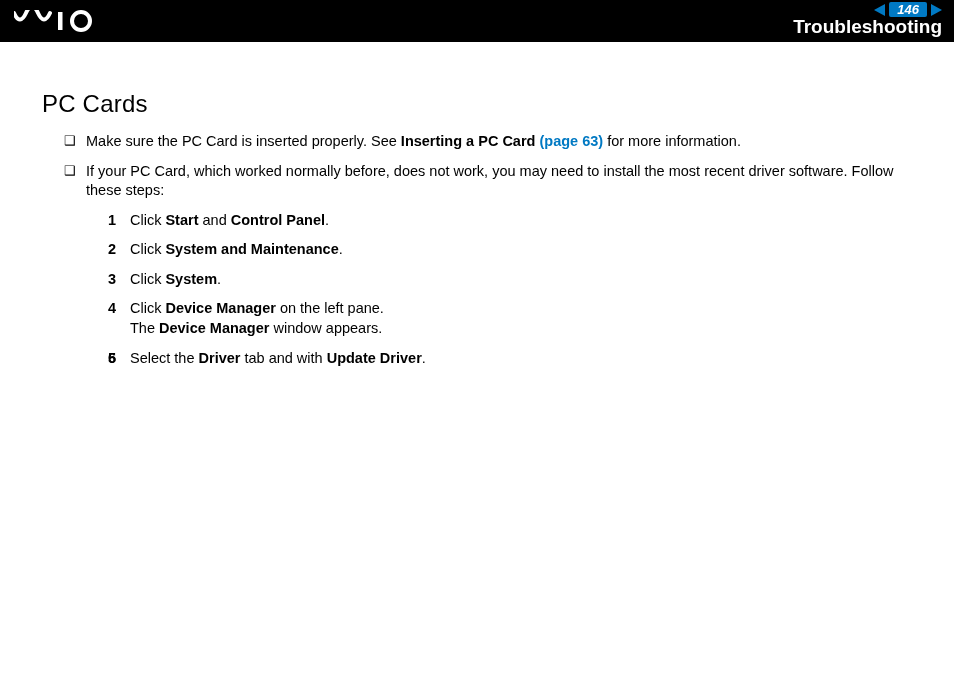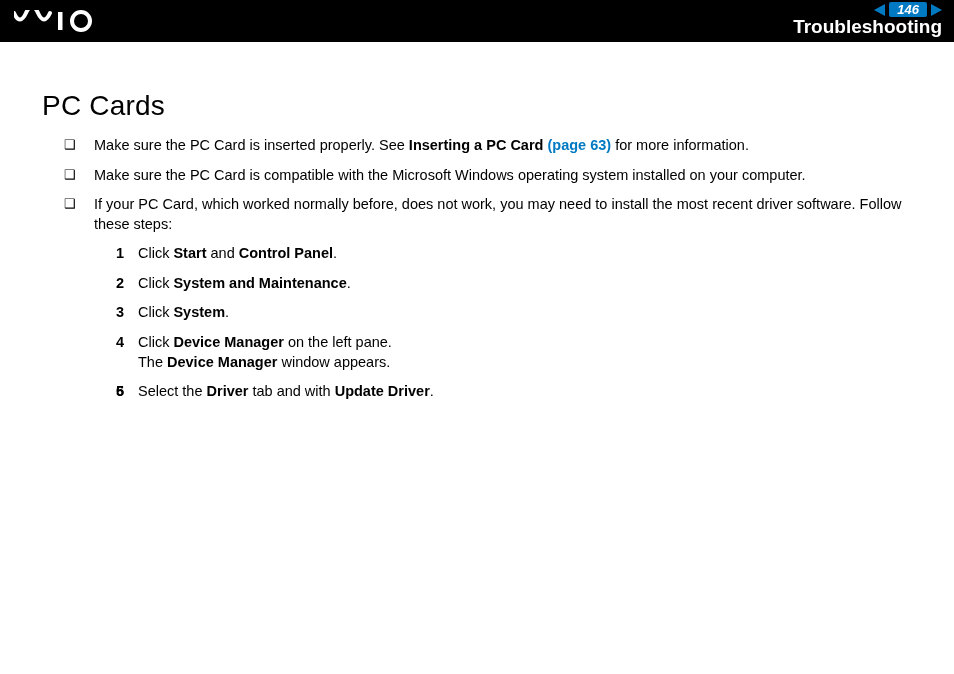--- a/index.html
+++ b/index.html
@@ -61,41 +61,41 @@
     right: 12px;
     bottom: 4px;
     color: #fff;
     font-weight: bold;
     font-size: 19px;
   }
   .content {
     padding: 48px 30px 0 42px;
   }
   .page-title {
-    font-size: 28px;
+    font-size: 24px;
     font-weight: normal;
     letter-spacing: 0.2px;
     margin-bottom: 14px;
   }
   .question {
     color: #0079c3;
     font-size: 21px;
     font-weight: normal;
     margin-bottom: 14px;
   }
   .bullet-list {
     list-style: none;
     padding-left: 22px;
   }
   .bullet-list > li {
     position: relative;
     margin-bottom: 10px;
     font-size: 14.5px;
     line-height: 1.35;
-    padding-left: 30px;
+    padding-left: 22px;
   }
   .bullet-list > li::before {
     content: "❑";
     position: absolute;
     left: 0;
     top: 0;
     font-size: 13px;
   }
   .num-list {
     list-style: none;
@@ -138,23 +138,20 @@
 </div>
 
 <div class="content">
   <h1 class="page-title">PC Cards</h1>
 
   <ul class="bullet-list">
     <li>
       <span>Make sure the PC Card is inserted properly. See </span><span class="bold">Inserting a PC Card </span><span class="link">(page 63)</span><span> for more information.</span>
     </li>
     <li>
-      <span>Make sure the PC Card is compatible with the Microsoft Windows operating system installed on your computer.</span>
-    </li>
-    <li>
       <span>If your PC Card, which worked normally before, does not work, you may need to install the most recent driver software. Follow these steps:</span>
 
       <ol class="num-list">
         <li>
           <span class="num">1</span>
           <span>Click </span><span class="bold">Start</span><span> and </span><span class="bold">Control Panel</span><span>.</span>
         </li>
         <li>
           <span class="num">2</span>
           <span>Click </span><span class="bold">System and Maintenance</span><span>.</span>

